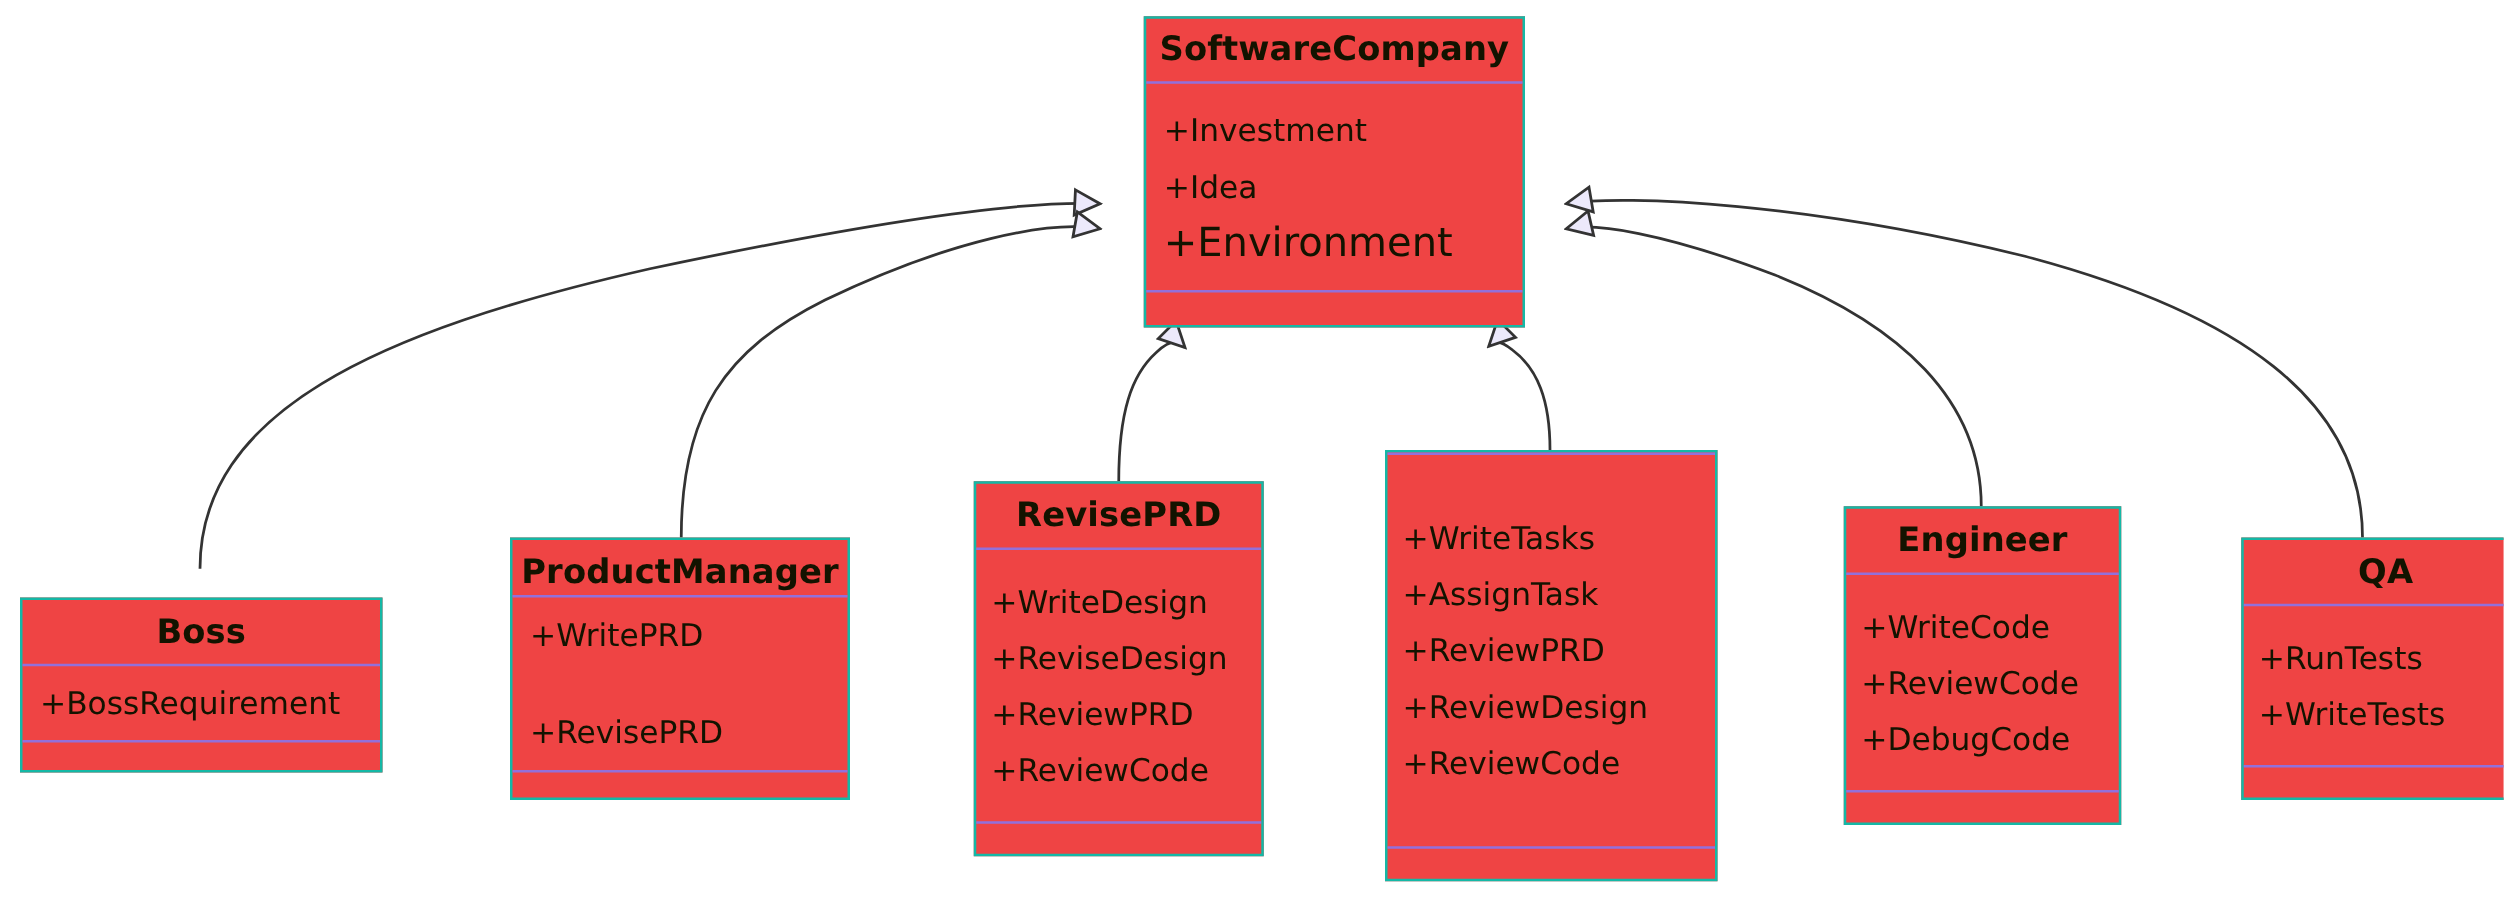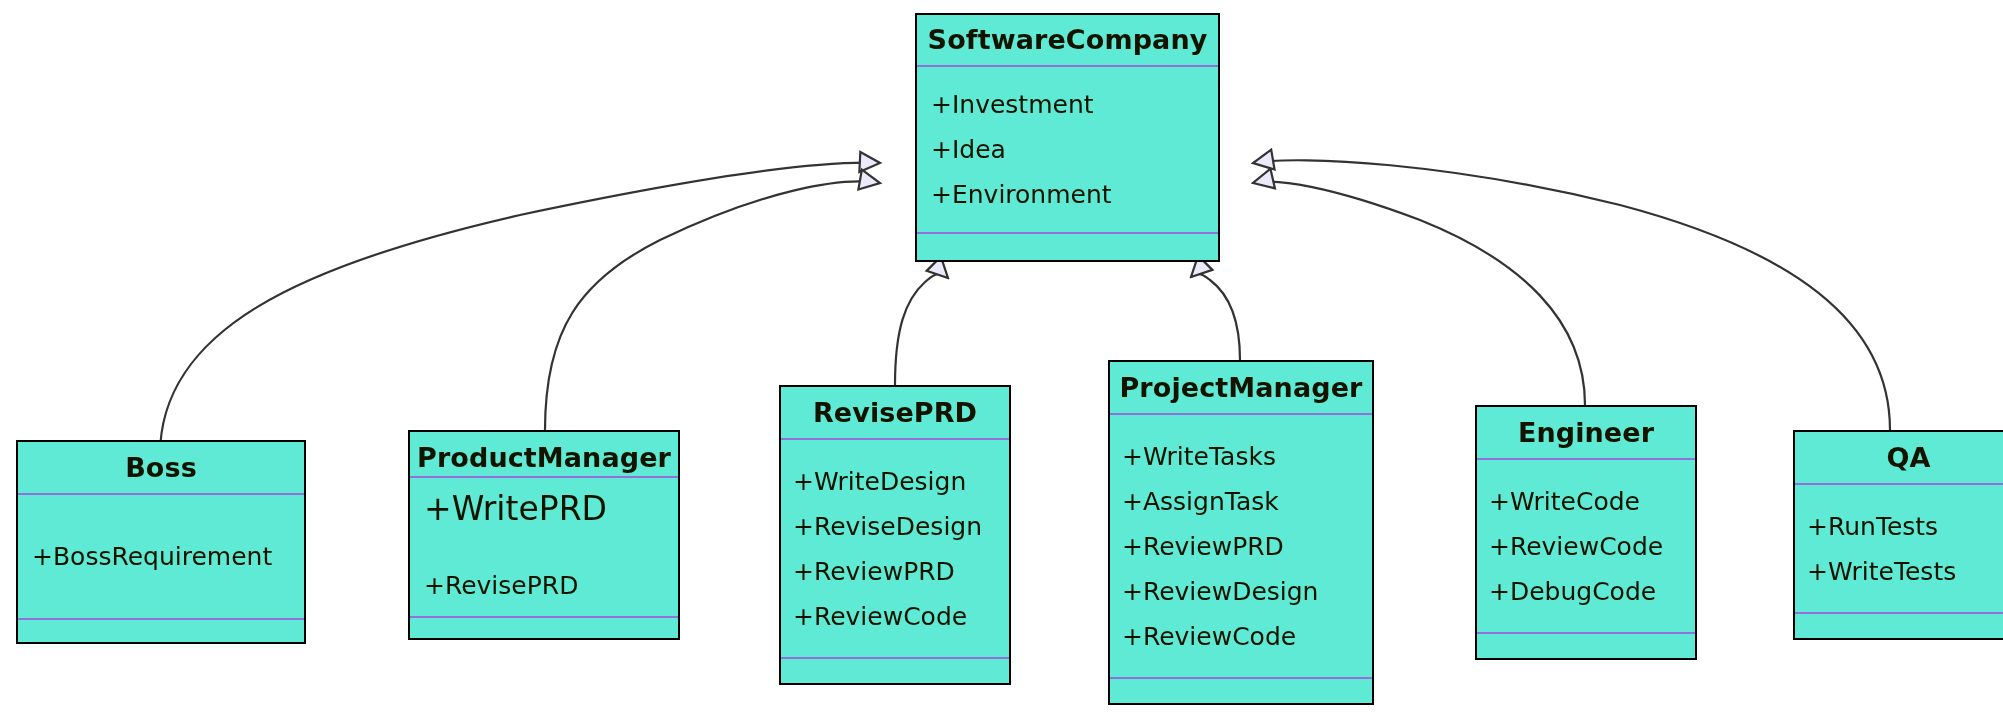--- a/index.html
+++ b/index.html
@@ -21,22 +21,22 @@
     position: absolute;
     left: 0;
     top: 0;
     width: 2003px;
     height: 722px;
     pointer-events: none;
   }
   .class-node {
     position: absolute;
     box-sizing: border-box;
-    background: #5eead4;
-    border: 2px solid #000000;
+    background: #ef4444;
+    border: 2px solid #14b8a6;
     display: flex;
     flex-direction: column;
   }
   .node-title {
     text-align: center;
     font-weight: bold;
     color: #131300;
     letter-spacing: 0.1px;
     white-space: nowrap;
     overflow: hidden;
@@ -85,62 +85,61 @@
 
     <path d="M 1890 430 C 1890 320 1790 250 1620 205 C 1450 163 1300 155 1253 163" fill="none" stroke="#333333" stroke-width="2.2" marker-end="url(#uml-hollow-triangle)"></path>
   </svg>
 
   <div class="class-node" style="left:915px; top:13px; width:305px; height:249px;">
     <div class="node-title" style="font-size:27px; line-height:50px; height:50px;">SoftwareCompany</div>
     <div class="node-divider"></div>
     <div class="node-members" style="padding:10px 0 10px 14px;">
       <div class="member-line" style="font-size:25px; line-height:45px;">+Investment</div>
       <div class="member-line" style="font-size:25px; line-height:45px;">+Idea</div>
-      <div class="member-line" style="font-size:25px; line-height:45px;">+Environment</div>
+      <div class="member-line" style="font-size:32px; line-height:45px;">+Environment</div>
     </div>
     <div class="node-divider"></div>
     <div class="node-methods" style="height:26px;"></div>
   </div>
 
-  <div class="class-node" style="left:16px; top:440px; width:290px; height:204px;">
+  <div class="class-node" style="left:16px; top:478px; width:290px; height:140px;">
     <div class="node-title" style="font-size:27px; line-height:51px; height:51px;">Boss</div>
     <div class="node-divider"></div>
     <div class="node-members" style="padding:4px 0 4px 14px;">
       <div class="member-line" style="font-size:25px; line-height:45px;">+BossRequirement</div>
     </div>
     <div class="node-divider"></div>
     <div class="node-methods" style="height:22px;"></div>
   </div>
 
   <div class="class-node" style="left:408px; top:430px; width:272px; height:210px;">
     <div class="node-title" style="font-size:27px; line-height:51px; height:51px;">ProductManager</div>
     <div class="node-divider"></div>
     <div class="node-members" style="padding:8px 0 8px 14px;">
-      <div class="member-line" style="font-size:33px; line-height:45px;">+WritePRD</div>
+      <div class="member-line" style="font-size:25px; line-height:45px;">+WritePRD</div>
       <div class="member-line" style="font-size:25px; line-height:45px;margin-top:32px;">+RevisePRD</div>
     </div>
     <div class="node-divider"></div>
     <div class="node-methods" style="height:24px;"></div>
   </div>
 
   <div class="class-node" style="left:779px; top:385px; width:232px; height:300px;">
     <div class="node-title" style="font-size:27px; line-height:51px; height:51px;">RevisePRD</div>
     <div class="node-divider"></div>
     <div class="node-members" style="padding:8px 0 8px 12px;">
       <div class="member-line" style="font-size:25px; line-height:45px;">+WriteDesign</div>
       <div class="member-line" style="font-size:25px; line-height:45px;">+ReviseDesign</div>
       <div class="member-line" style="font-size:25px; line-height:45px;">+ReviewPRD</div>
       <div class="member-line" style="font-size:25px; line-height:45px;">+ReviewCode</div>
     </div>
     <div class="node-divider"></div>
     <div class="node-methods" style="height:24px;"></div>
   </div>
 
   <div class="class-node" style="left:1108px; top:360px; width:266px; height:345px;">
-    <div class="node-title" style="font-size:27px; line-height:51px; height:51px;">ProjectManager</div>
     <div class="node-divider"></div>
     <div class="node-members" style="padding:8px 0 8px 12px;">
       <div class="member-line" style="font-size:25px; line-height:45px;">+WriteTasks</div>
       <div class="member-line" style="font-size:25px; line-height:45px;">+AssignTask</div>
       <div class="member-line" style="font-size:25px; line-height:45px;">+ReviewPRD</div>
       <div class="member-line" style="font-size:25px; line-height:45px;">+ReviewDesign</div>
       <div class="member-line" style="font-size:25px; line-height:45px;">+ReviewCode</div>
     </div>
     <div class="node-divider"></div>
     <div class="node-methods" style="height:24px;"></div>

